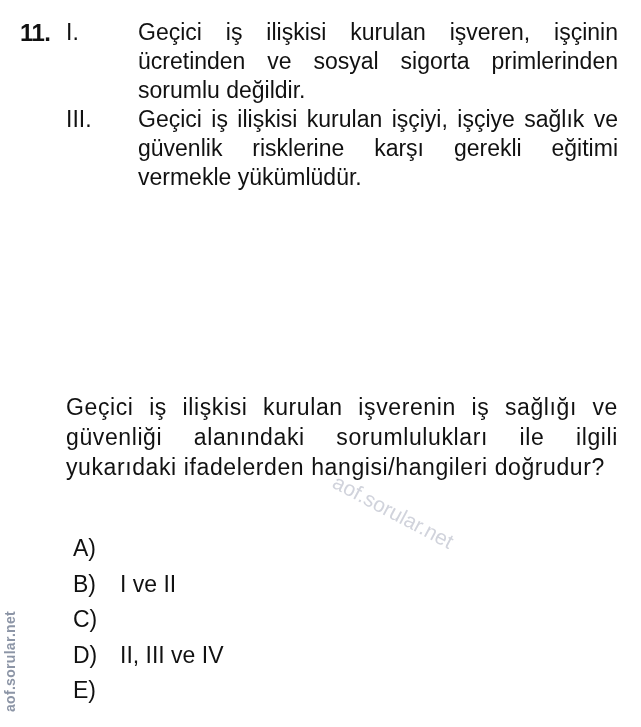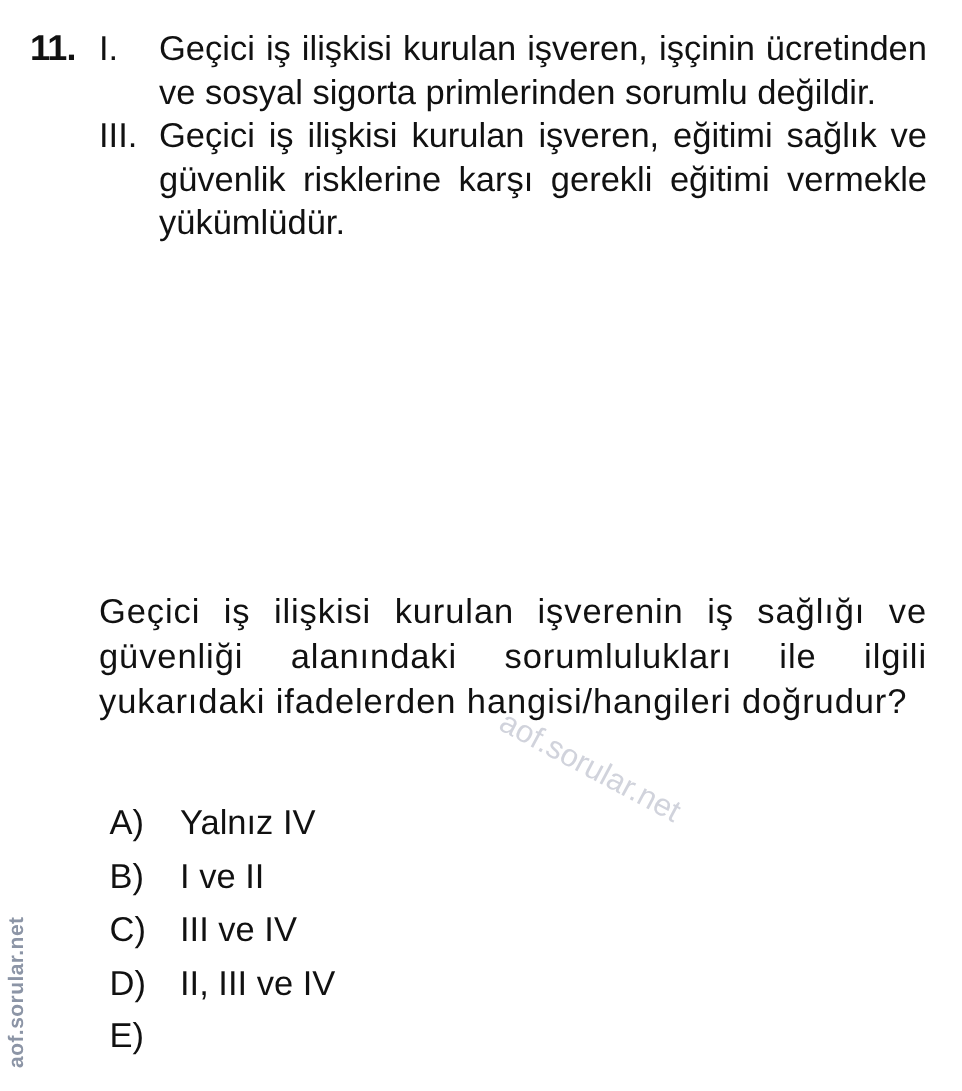--- a/index.html
+++ b/index.html
@@ -39,20 +39,21 @@
       flex: 0 0 40px;
       font-size: 23px;
       line-height: 29px;
     }
     .stmt-text {
       flex: 1 1 auto;
       font-size: 23px;
       line-height: 29px;
       text-align: justify;
       text-align-last: left;
+      margin-left: 32px;
     }
     .question {
       position: absolute;
       left: 66px;
       top: 392px;
       width: 552px;
       font-size: 23px;
       font-weight: normal;
       line-height: 30px;
       text-align: justify;
@@ -108,38 +109,36 @@
 
 <div class="qnum">11.</div>
 
 <div class="statements">
   <div class="statement">
     <span class="roman">I.</span>
     <span class="stmt-text">Geçici iş ilişkisi kurulan işveren, işçinin ücretinden ve sosyal sigorta primlerinden sorumlu değildir.</span>
   </div>
   <div class="statement">
     <span class="roman">III.</span>
-    <span class="stmt-text">Geçici iş ilişkisi kurulan işveren, eğitimi sağlık ve güvenlik risklerine karşı gerekli eğitimi vermekle yükümlüdür.</span>
+    <span class="stmt-text">Geçici iş ilişkisi kurulan işçiyi, işçiye sağlık ve güvenlik risklerine karşı gerekli eğitimi vermekle yükümlüdür.</span>
   </div>
 </div>
 
 <div class="question">Geçici iş ilişkisi kurulan işverenin iş sağlığı ve güvenliği alanındaki sorumlulukları ile ilgili yukarıdaki ifadelerden hangisi/hangileri doğrudur?</div>
 
 <div class="options">
   <div class="option">
     <span class="opt-letter">A)</span>
-    <span class="opt-text">Yalnız IV</span>
   </div>
   <div class="option">
     <span class="opt-letter">B)</span>
     <span class="opt-text">I ve II</span>
   </div>
   <div class="option">
     <span class="opt-letter">C)</span>
-    <span class="opt-text">III ve IV</span>
   </div>
   <div class="option">
     <span class="opt-letter">D)</span>
     <span class="opt-text">II, III ve IV</span>
   </div>
   <div class="option">
     <span class="opt-letter">E)</span>
   </div>
 </div>
 

